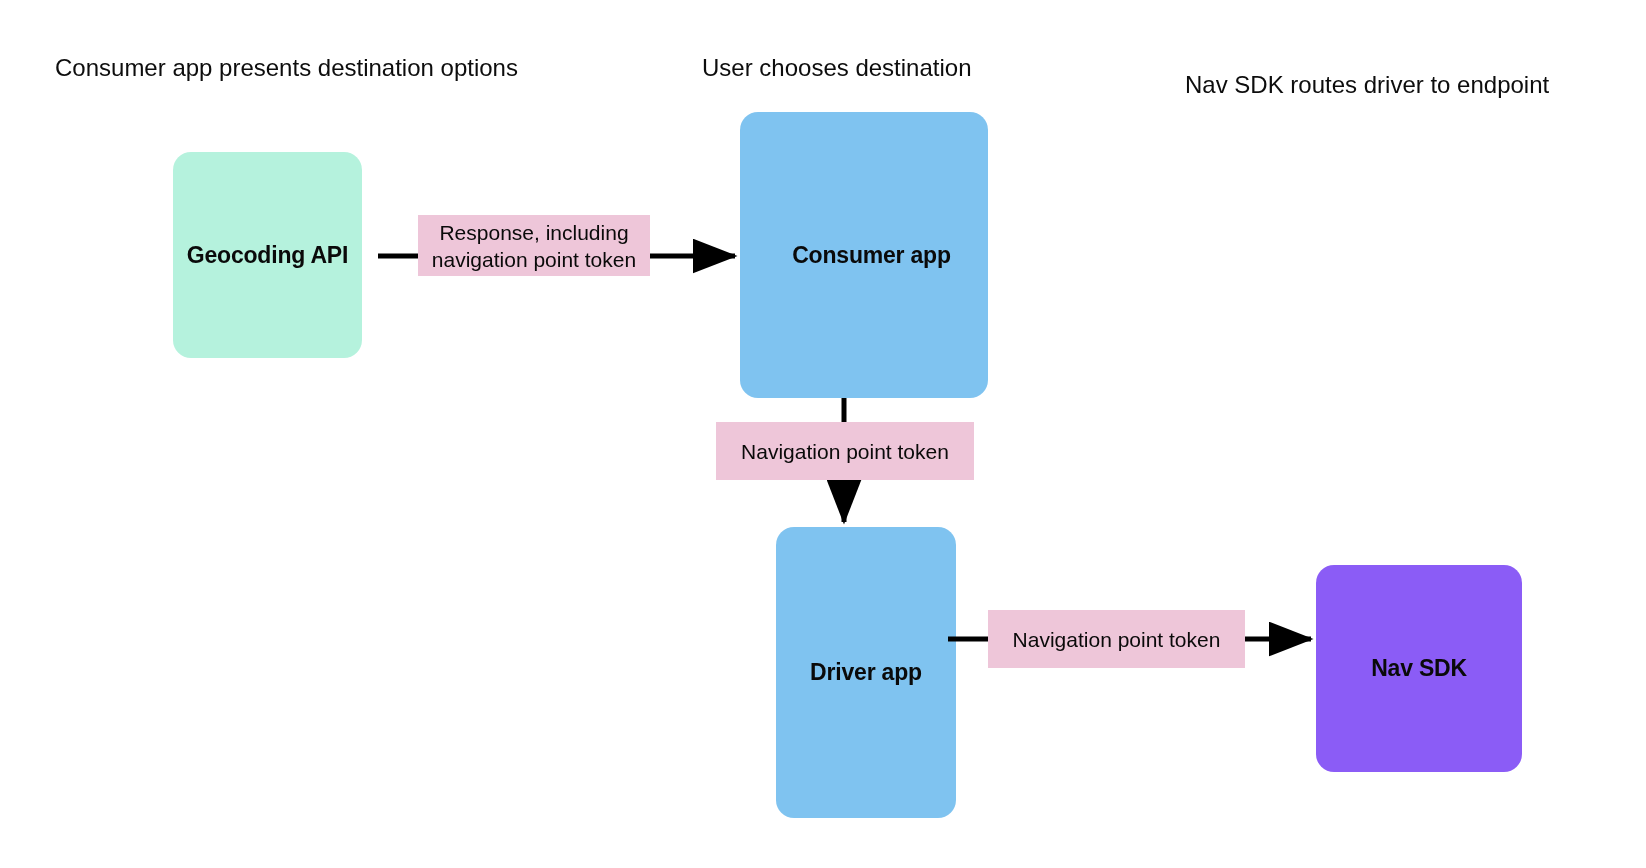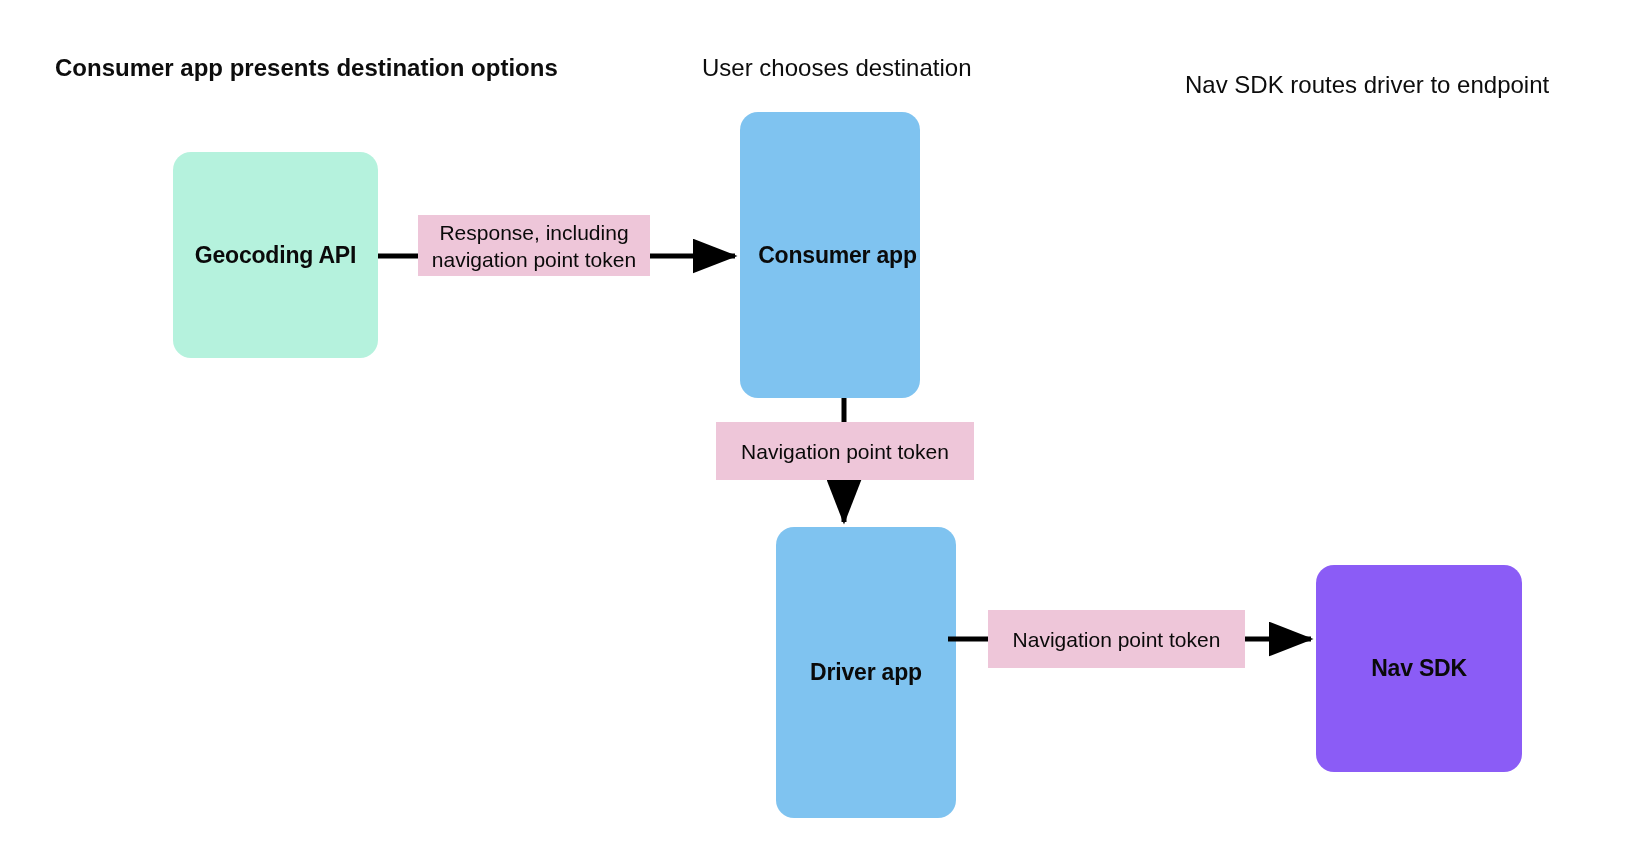--- a/index.html
+++ b/index.html
@@ -68,45 +68,45 @@
   .node-green  { background: #b5f2dd; }
   .node-blue   { background: #7fc3f0; }
   .node-salmon { background: #8b5cf6; }
   .label-pink  { background: #eec6d9; }
 </style>
 </head>
 <body>
 
 <div id="canvas">
 
-  <div class="col-header" style="left:55px; top:54px;font-weight:bold;">Consumer app presents destination options</div>
+  <div class="col-header" style="left:55px; top:54px;">Consumer app presents destination options</div>
 
   <div class="col-header" style="left:702px; top:54px;text-align:right;">User chooses destination</div>
 
   <div class="col-header" style="left:1185px; top:54px;margin-top:17px;">Nav SDK routes driver to endpoint</div>
 
   <svg class="edge-svg" viewBox="0 0 1646 868" xmlns="http://www.w3.org/2000/svg">
     <defs>
       <marker id="arrowhead" markerWidth="9" markerHeight="7" refX="8.5" refY="3.5" orient="auto" markerUnits="strokeWidth">
         <polygon points="0 0, 9 3.5, 0 7" fill="#000000"></polygon>
       </marker>
     </defs>
 
     <line x1="378" y1="256" x2="735" y2="256" stroke="#000000" stroke-width="5" marker-end="url(#arrowhead)"></line>
 
     <line x1="844" y1="398" x2="844" y2="522" stroke="#000000" stroke-width="5" marker-end="url(#arrowhead)"></line>
 
     <line x1="948" y1="639" x2="1311" y2="639" stroke="#000000" stroke-width="5" marker-end="url(#arrowhead)"></line>
   </svg>
 
-  <div class="node node-green" style="left:173px; top:152px; width:205px; height:206px;">
+  <div class="node node-green" style="left:173px; top:152px; width:189px; height:206px;">
     <span class="node-label">Geocoding API</span>
   </div>
 
-  <div class="node node-blue" style="left:740px; top:112px; width:180px; height:286px;padding-left:15px;">
+  <div class="node node-blue" style="left:740px; top:112px; width:248px; height:286px;padding-left:15px;">
     <span class="node-label">Consumer app</span>
   </div>
 
   <div class="node node-blue" style="left:740px; top:527px; width:180px; height:291px;margin-left:36px;">
     <span class="node-label">Driver app</span>
   </div>
 
   <div class="node node-salmon" style="left:1316px; top:565px; width:206px; height:207px;">
     <span class="node-label">Nav SDK</span>
   </div>

